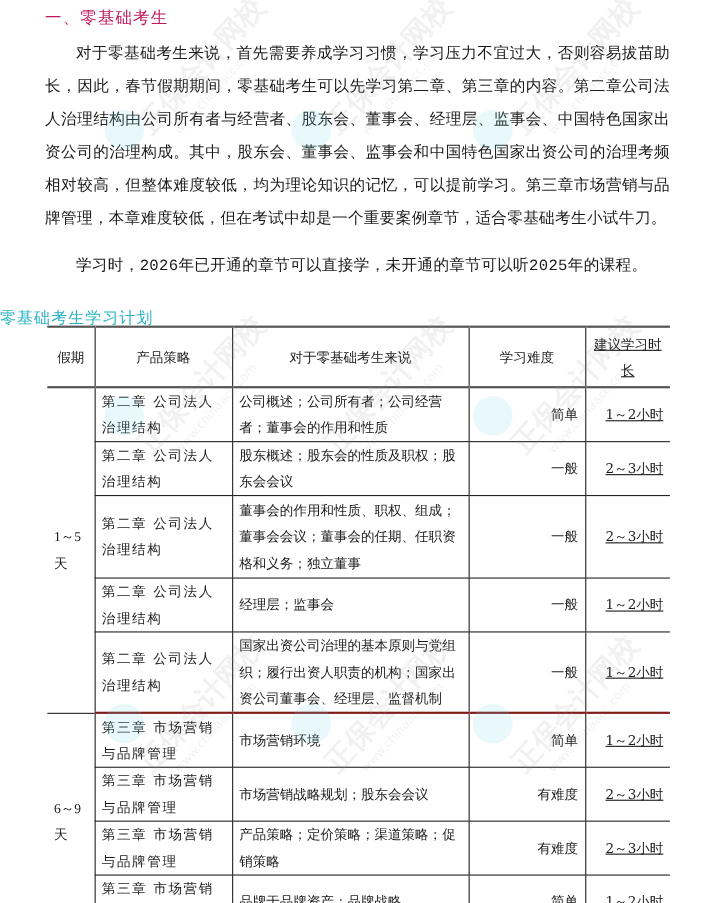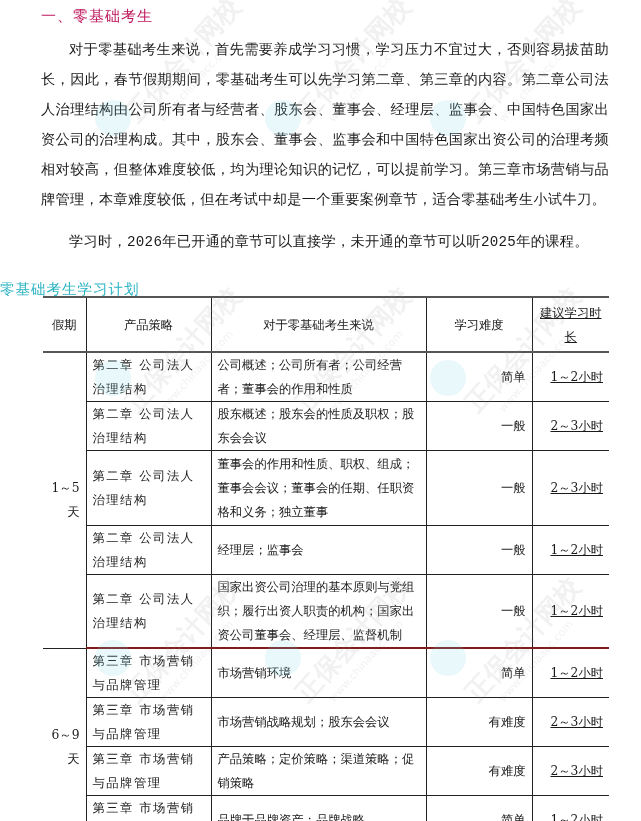--- a/index.html
+++ b/index.html
@@ -42,21 +42,21 @@
   }
   table.plan td, table.plan th {
     border: 1px solid #222; padding: 0 6px; vertical-align: middle;
     line-height: 24px; font-weight: normal;
   }
   table.plan tr > :first-child { border-left: none; }
   table.plan tr > :last-child { border-right: none; text-decoration: underline; }
   table.plan thead th { border-top: 2px solid #555; border-bottom: 2px solid #555; text-align: center; height: 53px; }
   table.plan tr.group-end td { border-bottom: 2px solid #7f1d1d; }
   table.plan tbody tr:last-child td { border-bottom: 2px solid #555; }
-  td.period { text-align: right; }
+  td.period { text-align: left; font-family: Liberation Serif, serif; }
   td.chapter { letter-spacing: 1.5px; }
   td.diff, td.time { text-align: right; }
   col.c1 { width: 43px; } col.c2 { width: 125px; } col.c3 { width: 215px; } col.c4 { width: 106px; } col.c5 { width: 77px; }
 </style>
 </head>
 <body>
 
 <div class="heading">一、零基础考生</div>
 
 <p class="para p1">对于零基础考生来说，首先需要养成学习习惯，学习压力不宜过大，否则容易拔苗助长，因此，春节假期期间，零基础考生可以先学习第二章、第三章的内容。第二章公司法人治理结构由公司所有者与经营者、股东会、董事会、经理层、监事会、中国特色国家出资公司的治理构成。其中，股东会、董事会、监事会和中国特色国家出资公司的治理考频相对较高，但整体难度较低，均为理论知识的记忆，可以提前学习。第三章市场营销与品牌管理，本章难度较低，但在考试中却是一个重要案例章节，适合零基础考生小试牛刀。</p>

